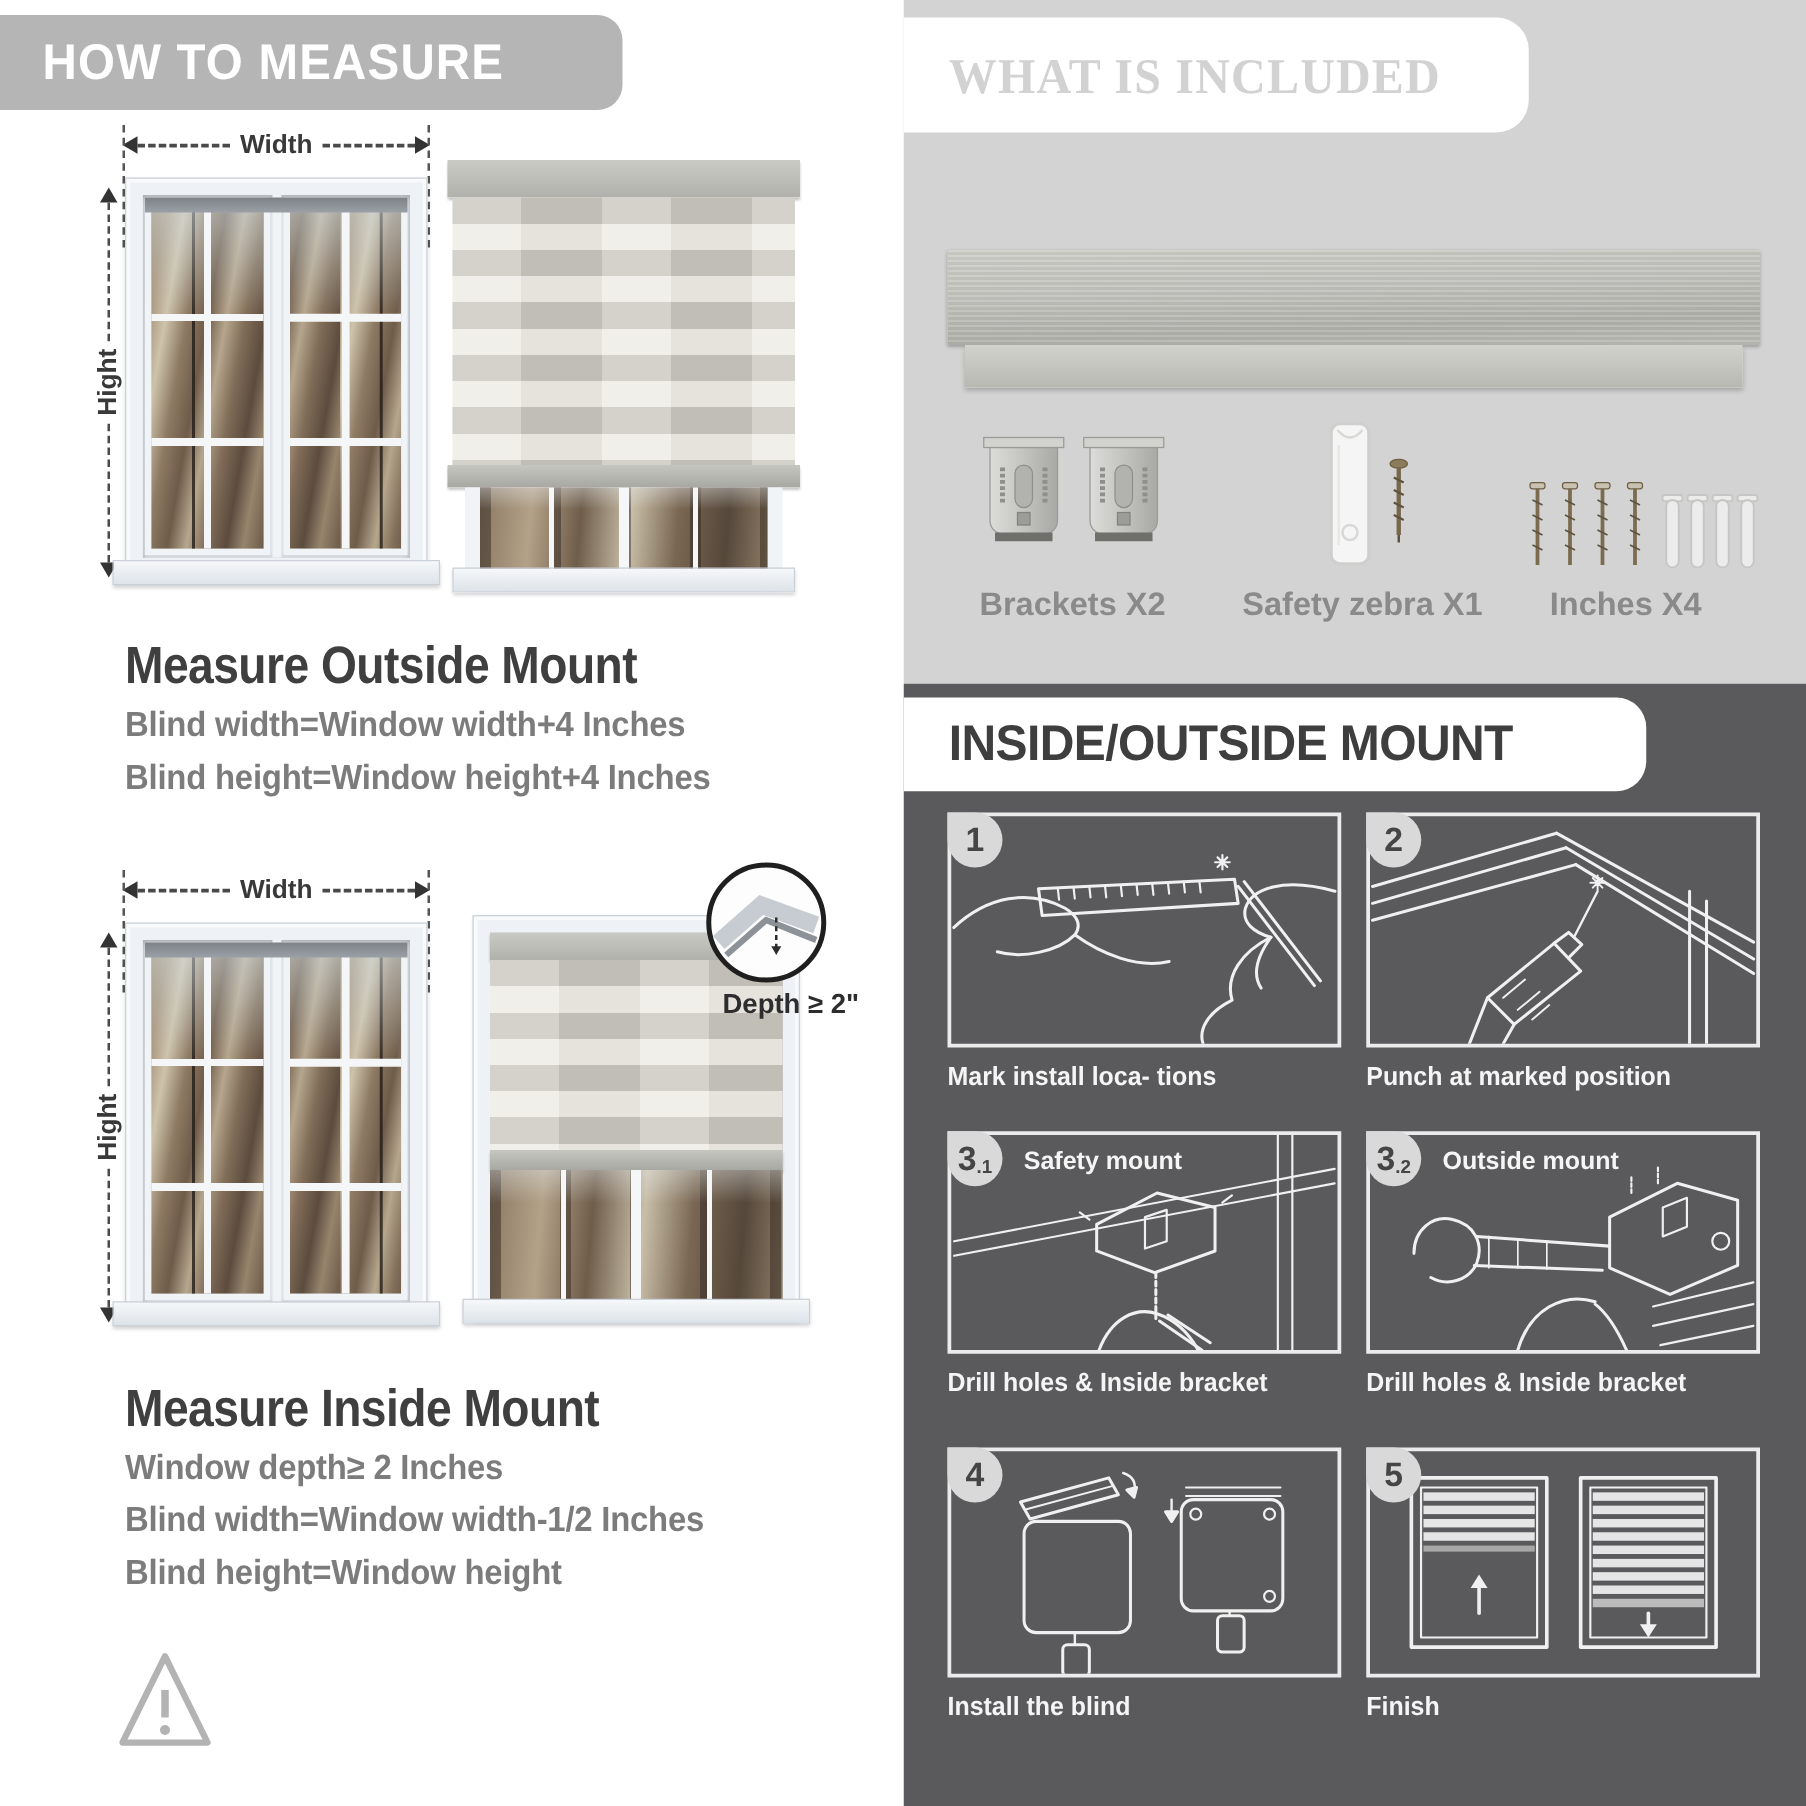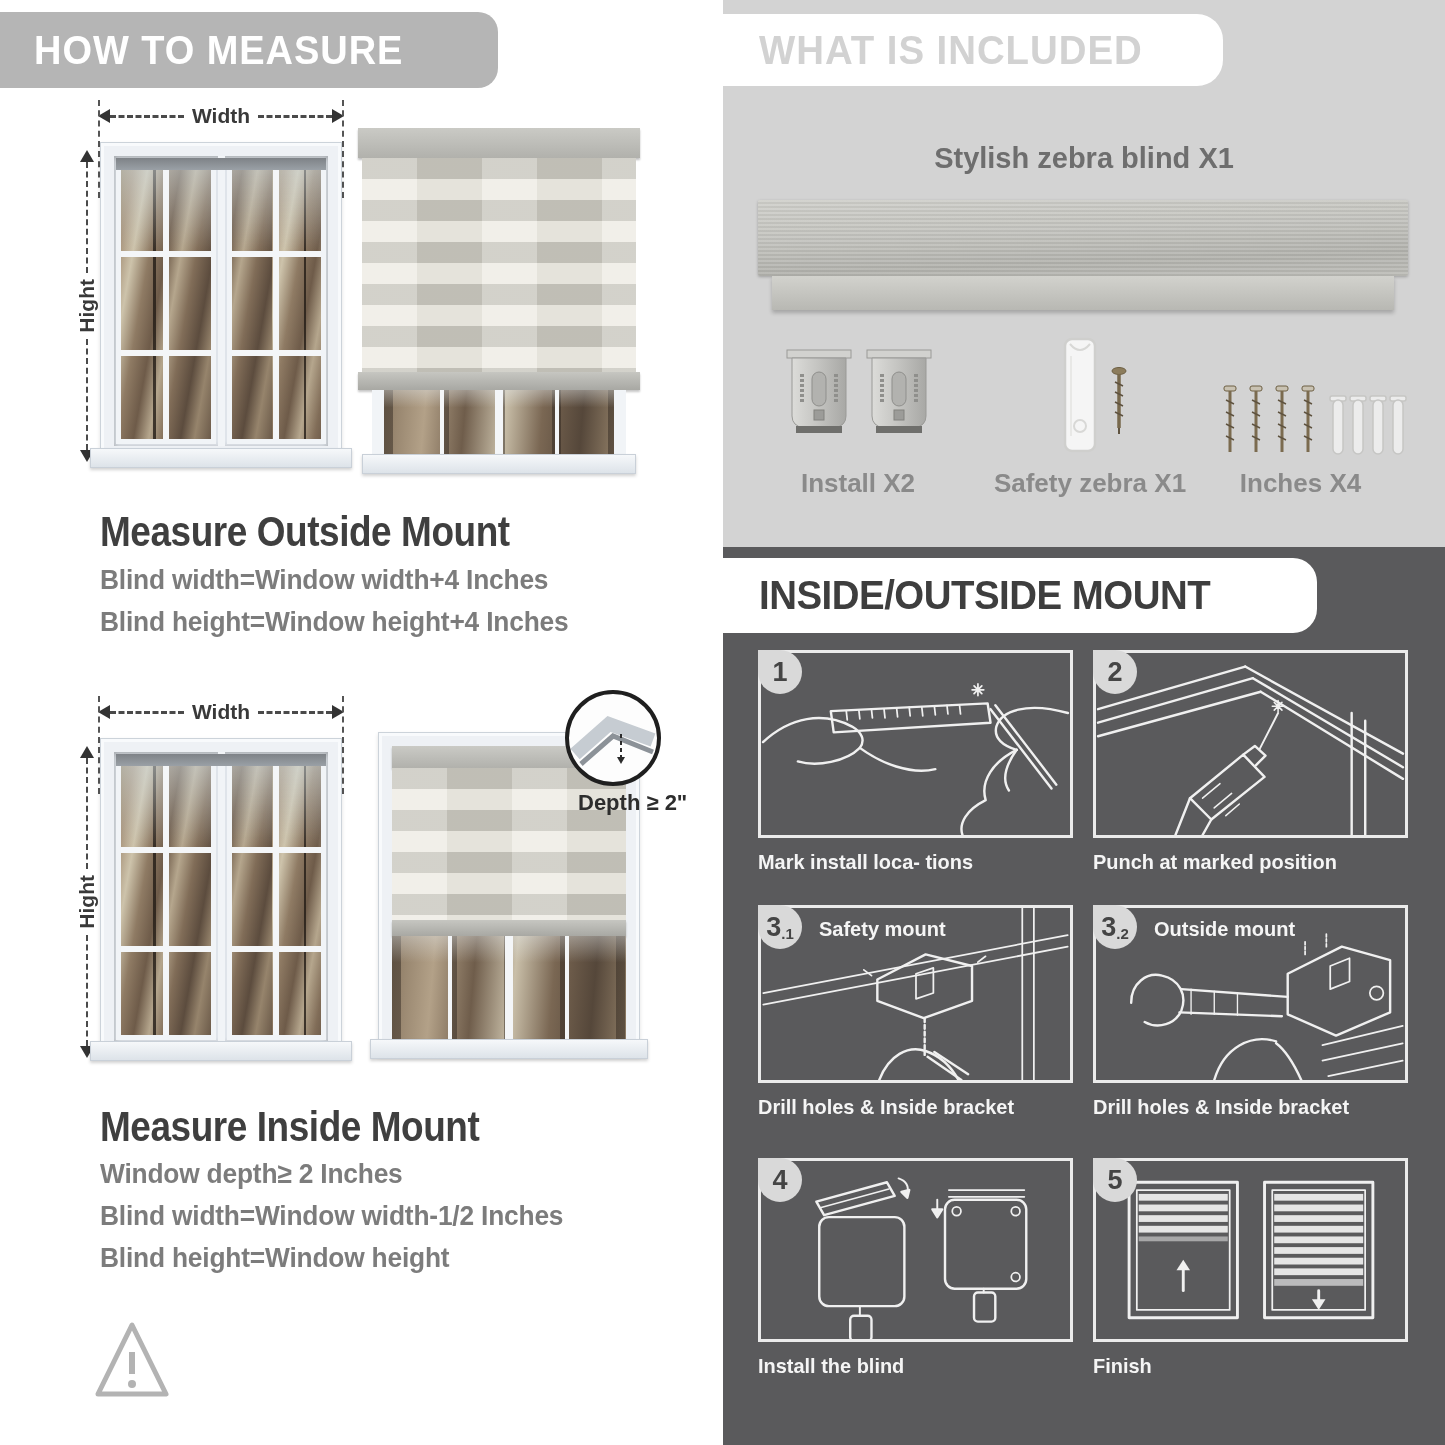--- a/index.html
+++ b/index.html
@@ -227,25 +227,24 @@
 
     <svg class="abs" style="left:92px;top:1316px;" width="80" height="86" viewBox="0 0 80 86">
       <path d="M40 9 L74 78 L6 78 Z" fill="none" stroke="#b3b3b3" stroke-width="5" stroke-linejoin="round"></path>
       <line x1="40" y1="36" x2="40" y2="58" stroke="#b3b3b3" stroke-width="6"></line>
       <circle cx="40" cy="68" r="4" fill="#b3b3b3"></circle>
     </svg>
   </div>
 
   <div class="abs light-sec" style="left:723px;top:0;width:722px;height:547px;">
 
-    <div class="abs white-hdr" style="left:0;top:14px;width:500px;height:72px;">
+    <div class="abs white-hdr" style="left:0;top:14px;width:500px;height:92px;font-family:Liberation Serif, serif;">
       <span class="incl-title">WHAT IS INCLUDED</span>
     </div>
 
-    <div class="abs blind-x1" style="left:0;top:142px;width:722px;">Stylish zebra blind X1</div>
 
     <div class="abs rail-main" style="left:35px;top:200px;width:650px;height:76px;"></div>
     <div class="abs rail-lip" style="left:49px;top:276px;width:622px;height:34px;"></div>
 
     <svg class="abs" style="left:63px;top:344px;" width="66" height="96" viewBox="0 0 66 96">
       <defs>
           <linearGradient id="met1" x1="0" y1="0" x2="1" y2="0">
         <stop offset="0" stop-color="#dcdcd9"></stop>
             <stop offset=".5" stop-color="#c3c3c0"></stop>
             <stop offset="1" stop-color="#a8a8a5"></stop>
@@ -311,21 +310,21 @@
           <rect x="5" y="10" width="10" height="54" rx="5"></rect>
         <rect x="22" y="6" width="16" height="5" rx="2"></rect>
           <rect x="25" y="10" width="10" height="54" rx="5"></rect>
         <rect x="42" y="6" width="16" height="5" rx="2"></rect>
           <rect x="45" y="10" width="10" height="54" rx="5"></rect>
         <rect x="62" y="6" width="16" height="5" rx="2"></rect>
           <rect x="65" y="10" width="10" height="54" rx="5"></rect>
       </g>
     </svg>
 
-    <div class="abs part-label" style="left:40px;top:468px;width:190px;">Install X2</div>
+    <div class="abs part-label" style="left:40px;top:468px;width:190px;">Brackets X2</div>
     <div class="abs part-label" style="left:262px;top:468px;width:210px;">Safety zebra X1</div>
     <div class="abs part-label" style="left:505px;top:468px;width:145px;">Inches X4</div>
   </div>
 
   <div class="abs dark-sec" style="left:723px;top:547px;width:722px;height:898px;">
 
     <div class="abs white-hdr" style="left:0;top:11px;width:594px;height:75px;border-radius:0 24px 24px 0;">
       <span class="mount-title">INSIDE/OUTSIDE MOUNT</span>
     </div>
 

